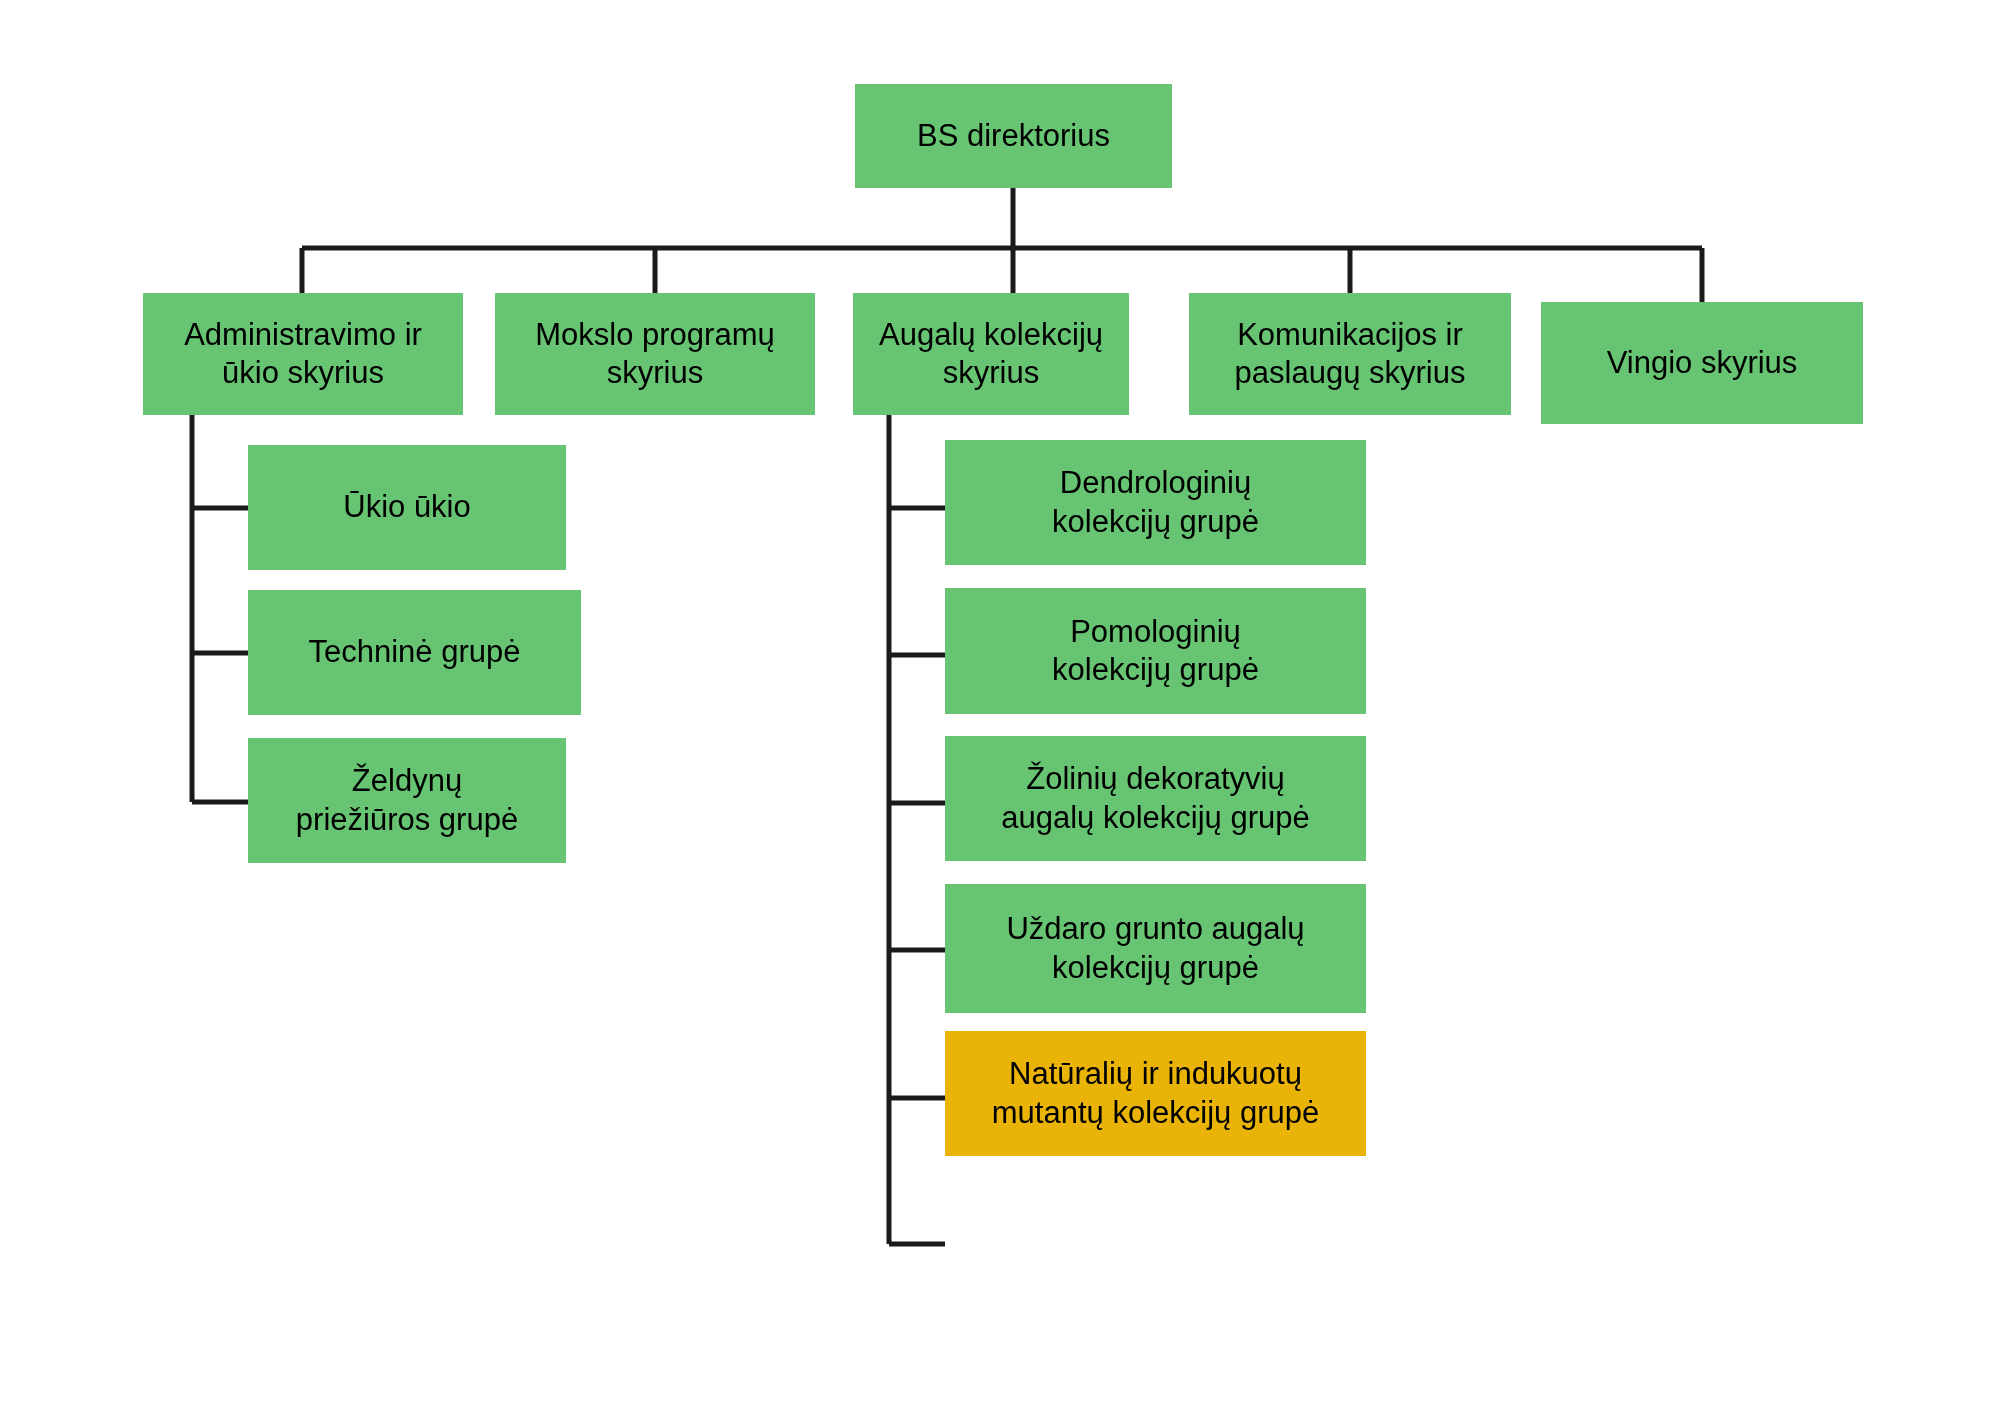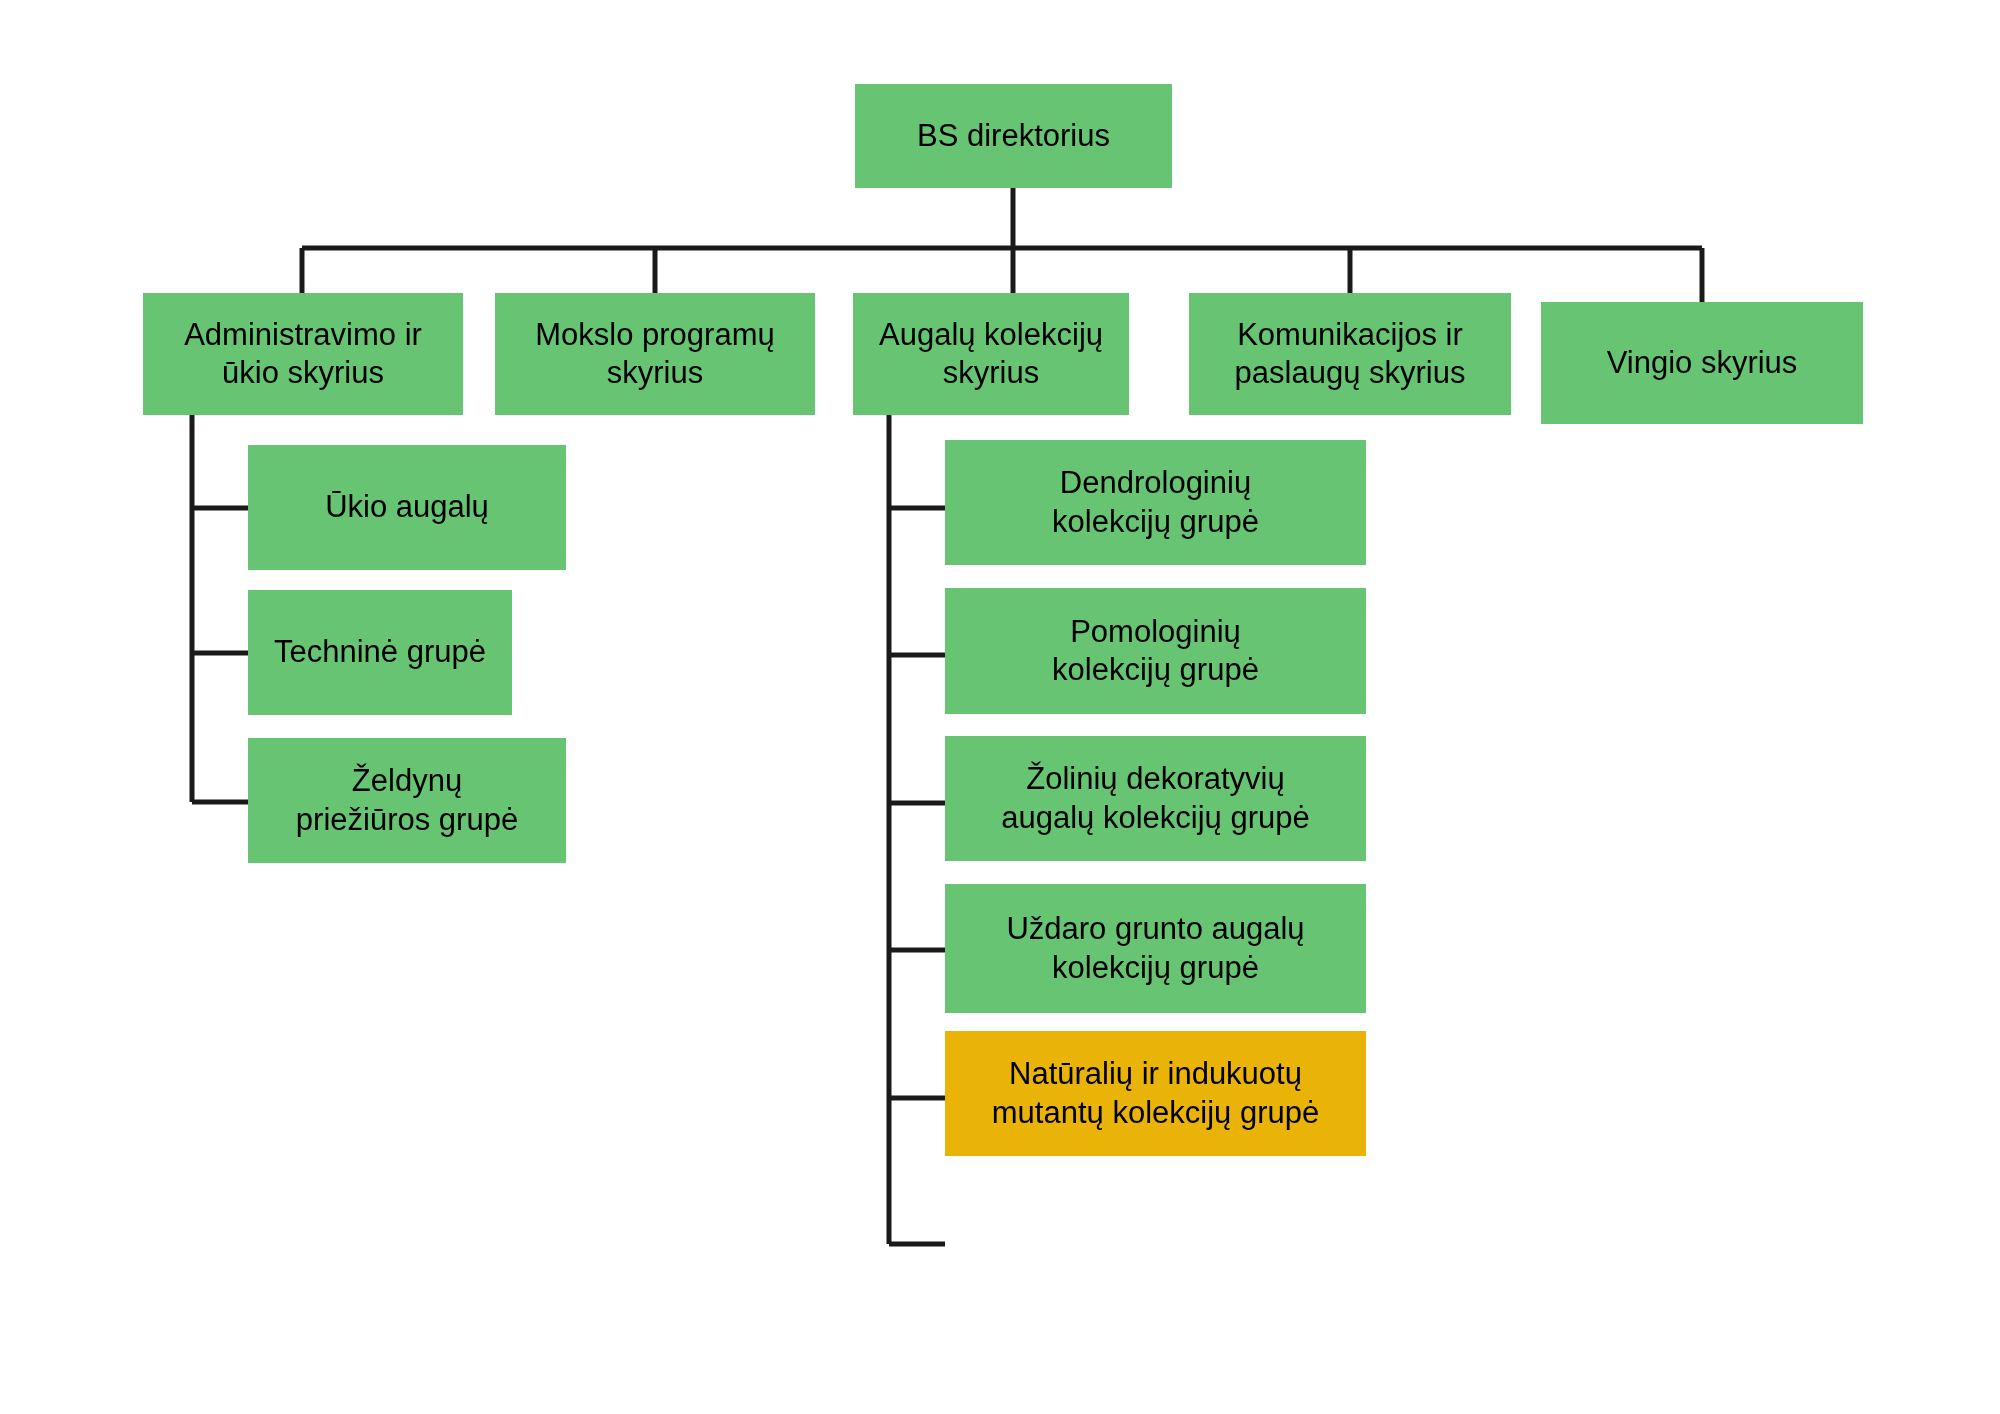--- a/index.html
+++ b/index.html
@@ -100,24 +100,24 @@
   <div class="node-box lvl-dept" style="left:1189px; top:293px; width:322px; height:122px; background:#66C472;">
     <span class="node-label">Komunikacijos ir
 paslaugų skyrius</span>
   </div>
 
   <div class="node-box lvl-dept" style="left:1541px; top:302px; width:322px; height:122px; background:#66C472;">
     <span class="node-label">Vingio skyrius</span>
   </div>
 
   <div class="node-box lvl-group" style="left:248px; top:445px; width:318px; height:125px; background:#66C472;">
-    <span class="node-label">Ūkio augalų</span>
+    <span class="node-label">Ūkio ūkio</span>
   </div>
 
-  <div class="node-box lvl-group" style="left:248px; top:590px; width:264px; height:125px; background:#66C472;">
+  <div class="node-box lvl-group" style="left:248px; top:590px; width:333px; height:125px; background:#66C472;">
     <span class="node-label">Techninė grupė</span>
   </div>
 
   <div class="node-box lvl-group" style="left:248px; top:738px; width:318px; height:125px; background:#66C472;justify-content:center;">
     <span class="node-label">Želdynų
 priežiūros grupė</span>
   </div>
 
   <div class="node-box lvl-group" style="left:945px; top:440px; width:421px; height:125px; background:#66C472;">
     <span class="node-label">Dendrologinių

